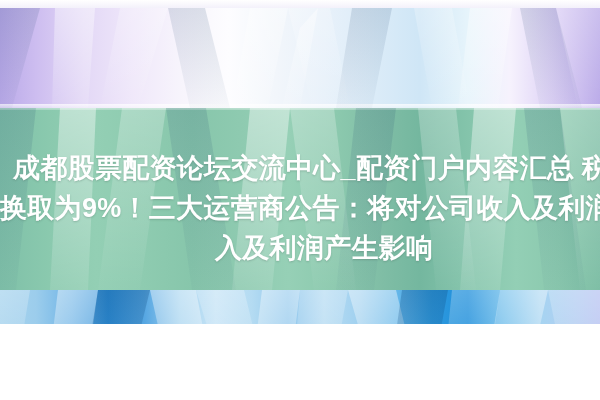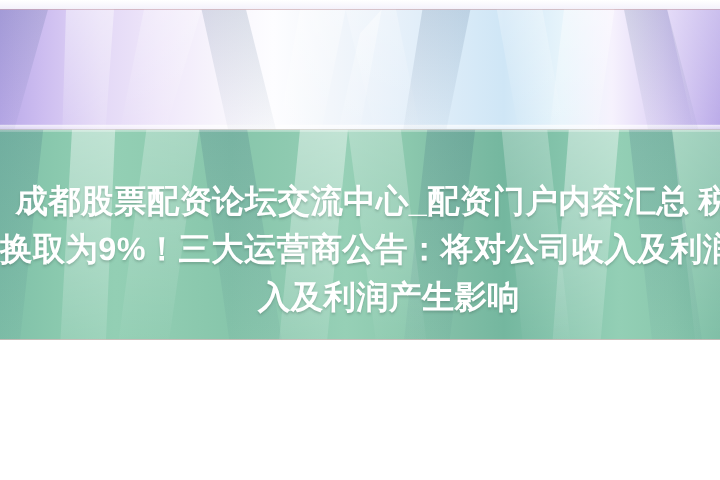--- a/index.html
+++ b/index.html
@@ -8,23 +8,23 @@
     padding: 0;
     background: #ffffff;
   }
   body {
     font-family: "Liberation Sans", "DejaVu Sans", sans-serif;
   }
 
   #stage {
     position: relative;
     width: 600px;
-    height: 283px;
+    height: 324px;
     overflow: hidden;
-    background: #7f1d1d;
+    background: #4c1d95;
   }
 
   
   .band {
     position: absolute;
     left: 0;
     width: 600px;
     overflow: hidden;
   }
 

